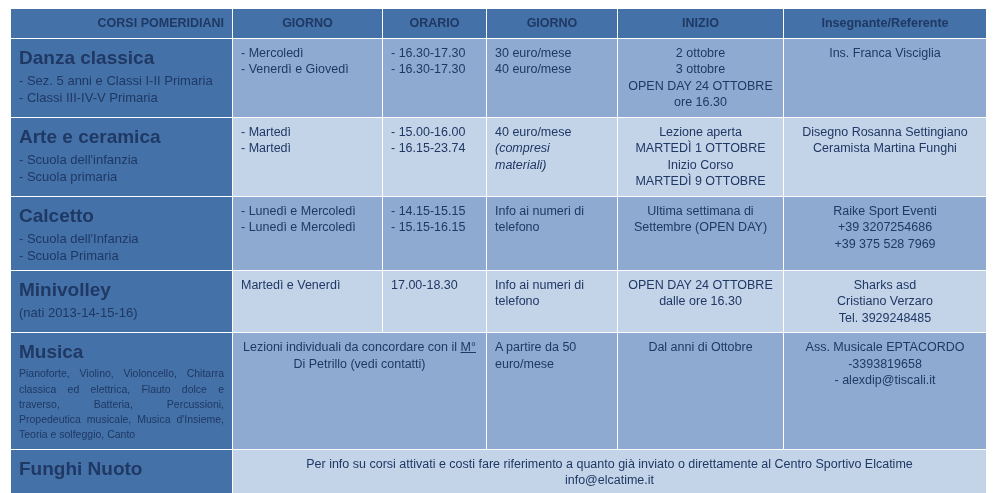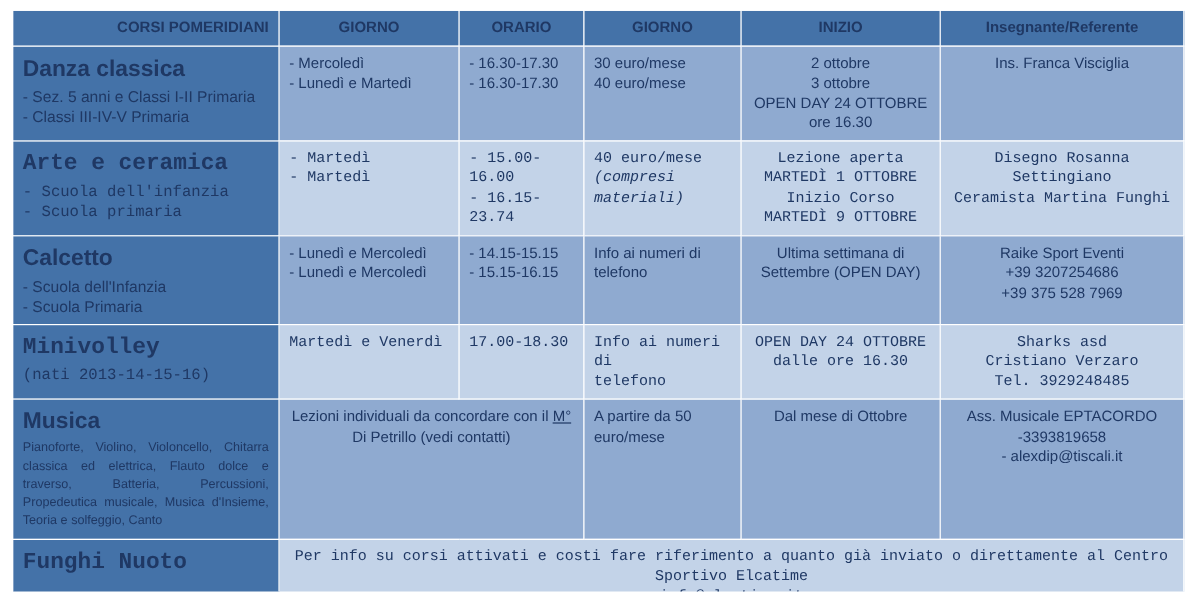--- a/index.html
+++ b/index.html
@@ -48,21 +48,21 @@
   
   col.c1 { width: 222px; }
   col.c2 { width: 150px; }
   col.c3 { width: 104px; }
   col.c4 { width: 131px; }
   col.c5 { width: 166px; }
   col.c6 { width: 203px; }
 
   
   tr.tint-dark > td { background: #8faad0; }
-  tr.tint-light > td { background: #c3d3e8; font-family: Liberation Mono, monospace; }
+  tr.tint-light > td { background: #c3d3e8; }
 
   td.name {
     background: #4472a8 !important;
     color: #ffffff;
     font-size: 12.5px;
     padding: 7px 8px 8px 10px;
   }
   td.name .title {
     font-weight: bold;
     display: block;
@@ -126,21 +126,21 @@
     <tbody>
 
       <tr class="tint-dark">
         <td class="name">
           <span class="title">Danza classica</span>
           <span class="sub">- Sez. 5 anni e Classi I-II Primaria
  - Classi III-IV-V Primaria</span>
         </td>
         <td>
             <span class="line">-  Mercoledì
--  Lunedì e Martedì</span>
+-  Venerdì e Giovedì</span>
           </td>
         <td>
             <span class="line">-  16.30-17.30
 -  16.30-17.30</span>
           </td>
         <td>
             <span class="line">30 euro/mese
 40 euro/mese</span>
           </td>
         <td class="center">
@@ -246,21 +246,21 @@
           <span class="sub small">Pianoforte, Violino, Violoncello, Chitarra classica ed elettrica, Flauto dolce e traverso, Batteria, Percussioni, Propedeutica musicale, Musica d'Insieme, Teoria e solfeggio, Canto</span>
         </td>
         <td class="center" colspan="2">
           <span>Lezioni individuali da concordare con il </span><span class="underline">M°</span><span> Di Petrillo (vedi contatti)</span>
         </td>
         <td>
             <span class="line">A  partire  da  50
 euro/mese</span>
           </td>
         <td class="center">
-            <span class="line">Dal mese di Ottobre</span>
+            <span class="line">Dal anni di Ottobre</span>
           </td>
         <td class="center">
             <span class="line">Ass. Musicale EPTACORDO
 -3393819658
 - alexdip@tiscali.it</span>
           </td>
       </tr>
 
       <tr class="tint-light">
         <td class="name">

